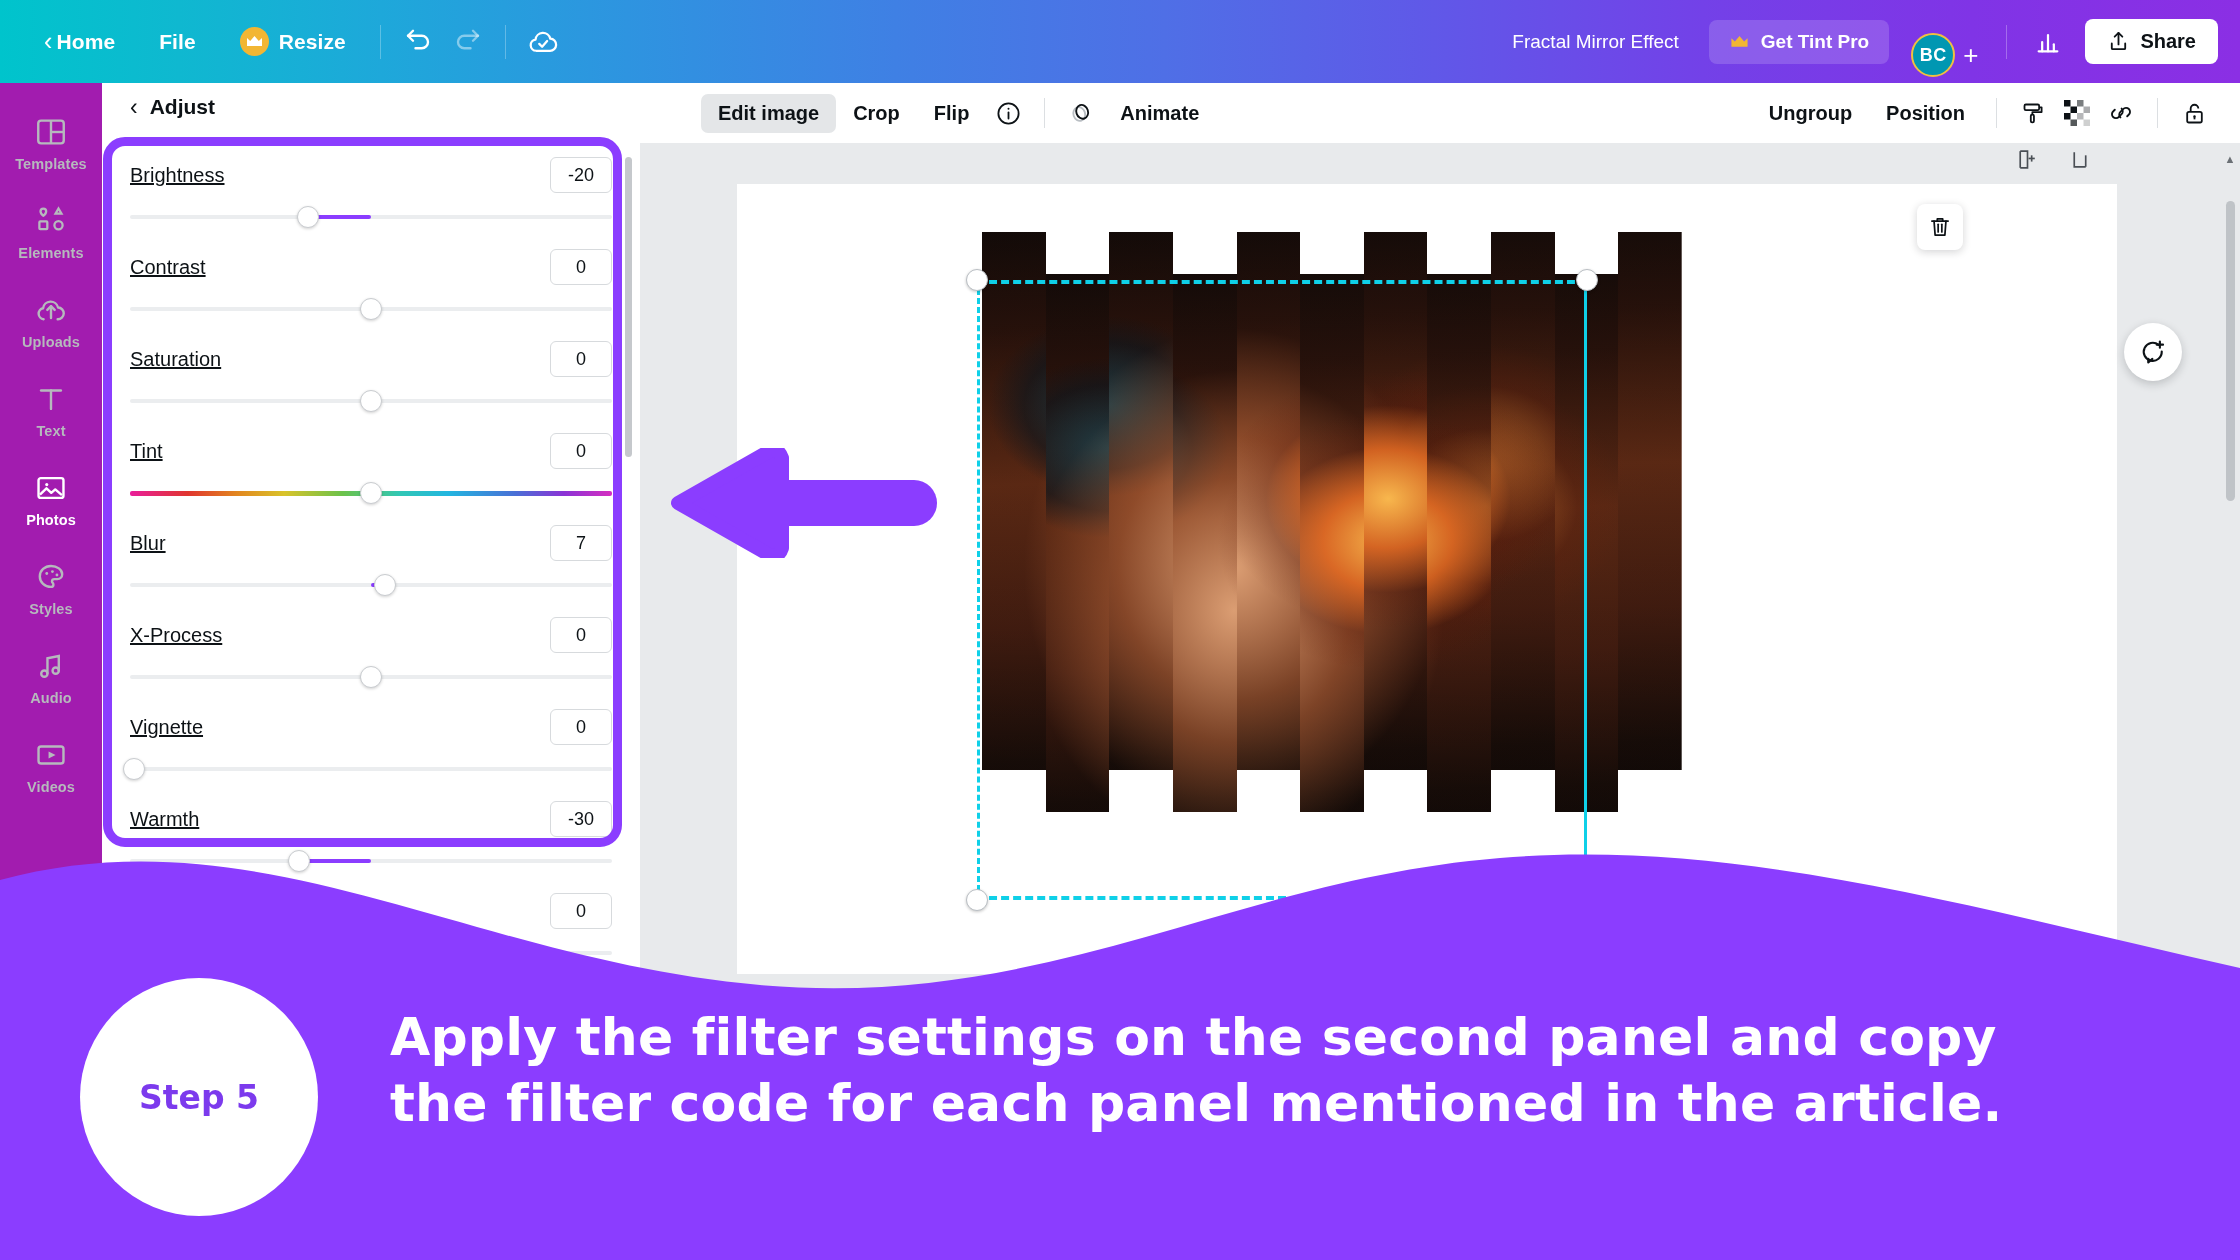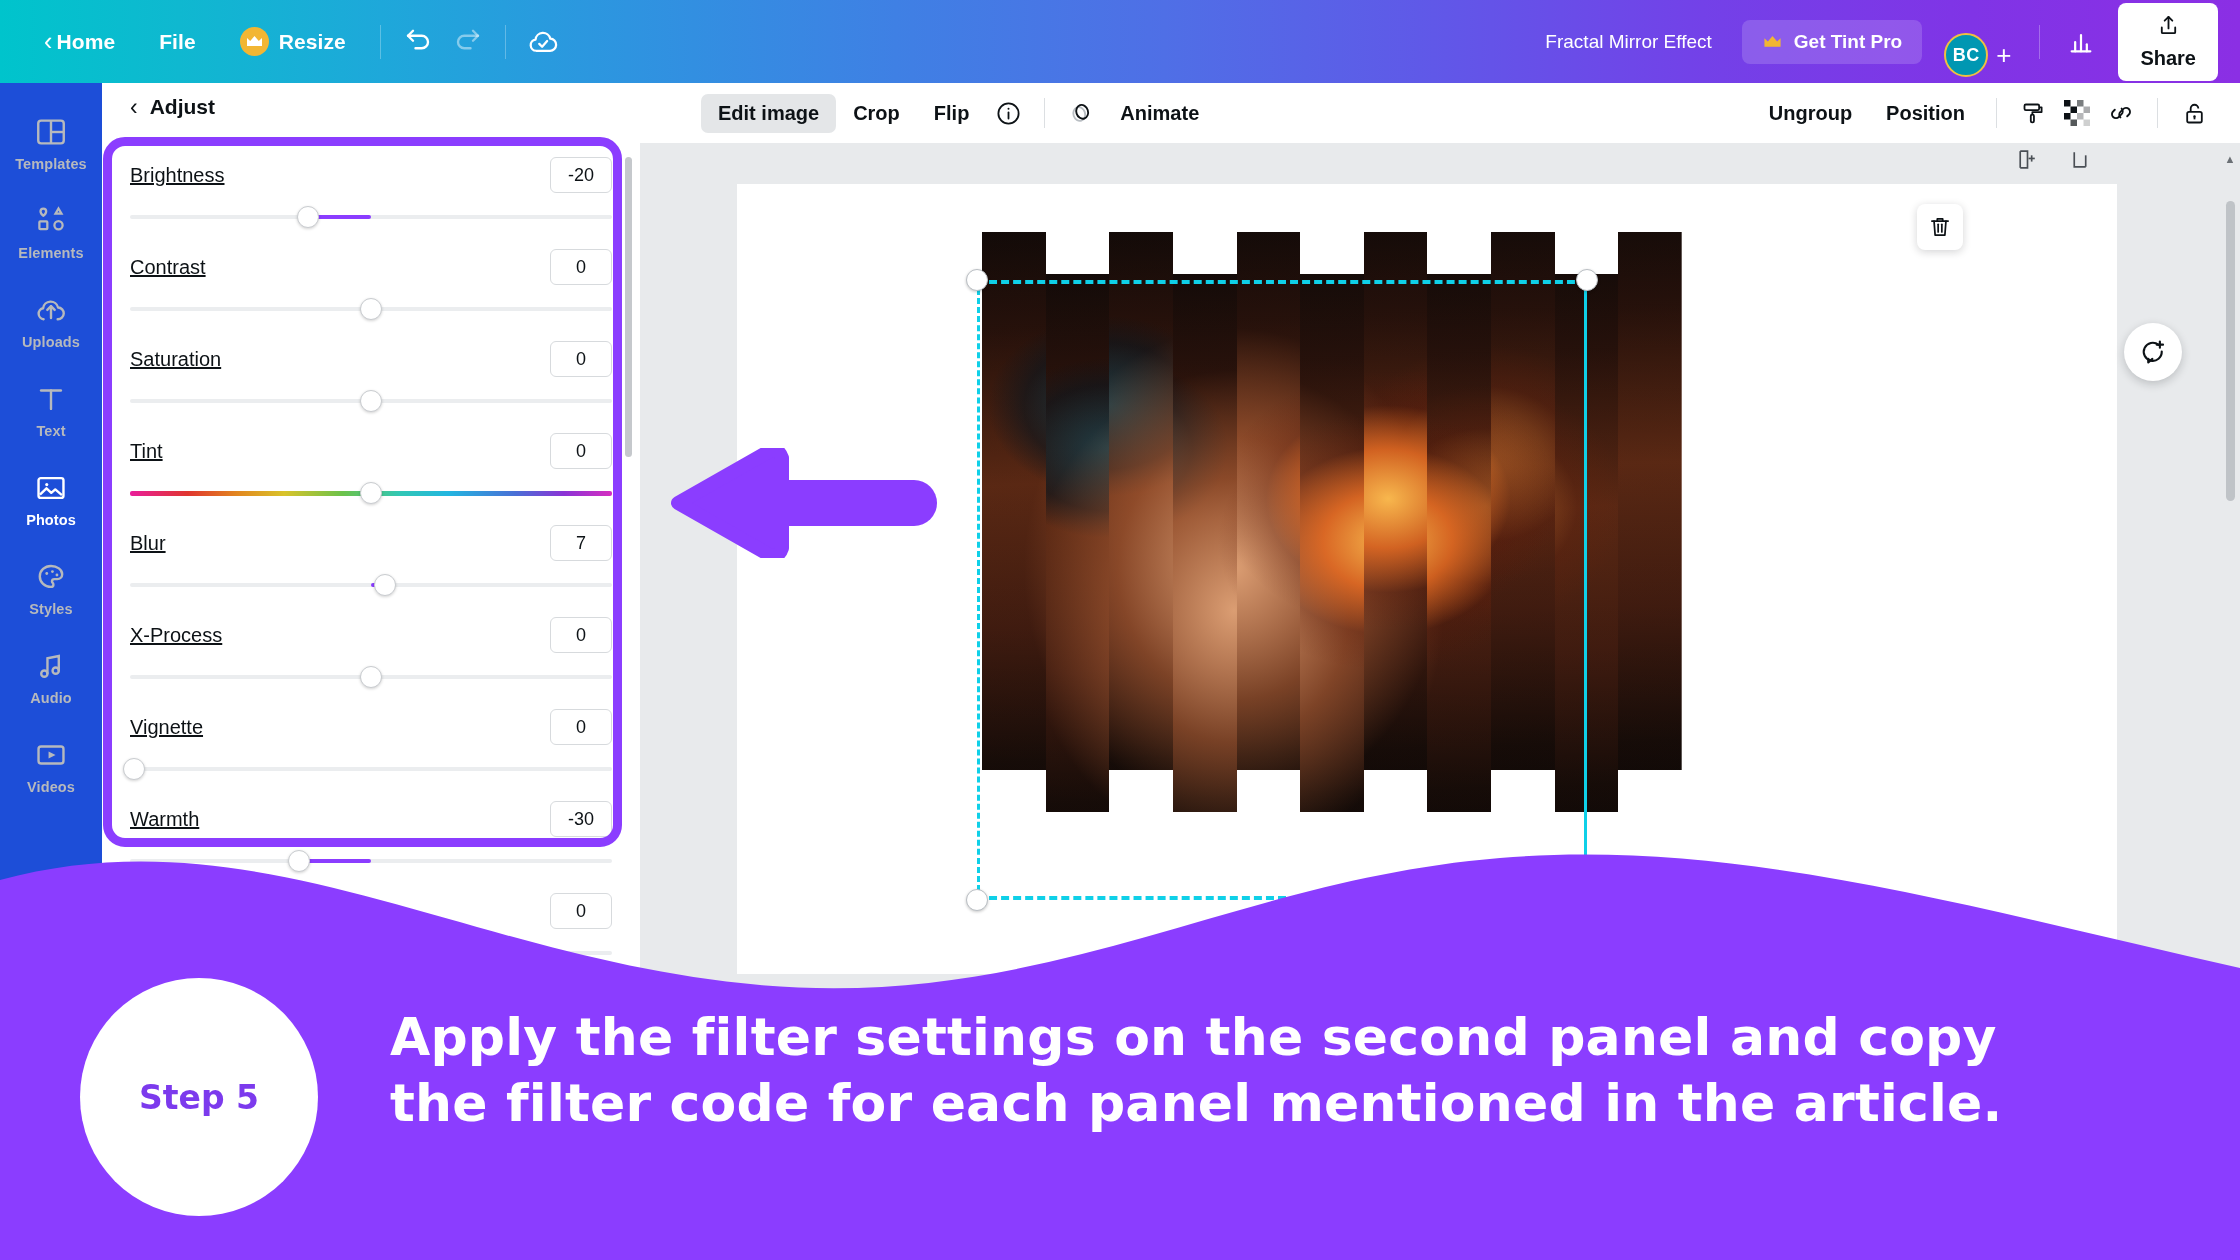--- a/index.html
+++ b/index.html
@@ -63,28 +63,28 @@
     width: 44px; height: 44px; border-radius: 50%;
     background: #0097b2; border: 2px solid #f0c040;
     display: flex; align-items: center; justify-content: center;
     font-size: 18px; font-weight: 700; color: #fff; letter-spacing: .5px;
   }
   .plus { font-size: 26px; font-weight: 400; color: #fff; line-height: 1; }
   .share-btn {
     display: flex; align-items: center; gap: 10px;
     background: #ffffff; color: #0d1216; border-radius: 8px;
     padding: 11px 22px; font-size: 20px; font-weight: 700;
-    margin-left: 8px; white-space: nowrap; flex-direction: column;
+    margin-left: 8px; white-space: nowrap;
   }
 
   
   .rail {
     position: absolute; top: 83px; left: 0;
     width: 102px; height: 1177px;
-    background: #1d4ed8;
+    background: #a21caf;
     display: flex; flex-direction: column; align-items: center;
     padding-top: 16px;
     z-index: 20;
   }
   .rail-item {
     width: 102px; height: 89px;
     display: flex; flex-direction: column; align-items: center; justify-content: center;
     gap: 7px; color: #b6b9bd;
   }
   .rail-item.active { color: #ffffff; }

